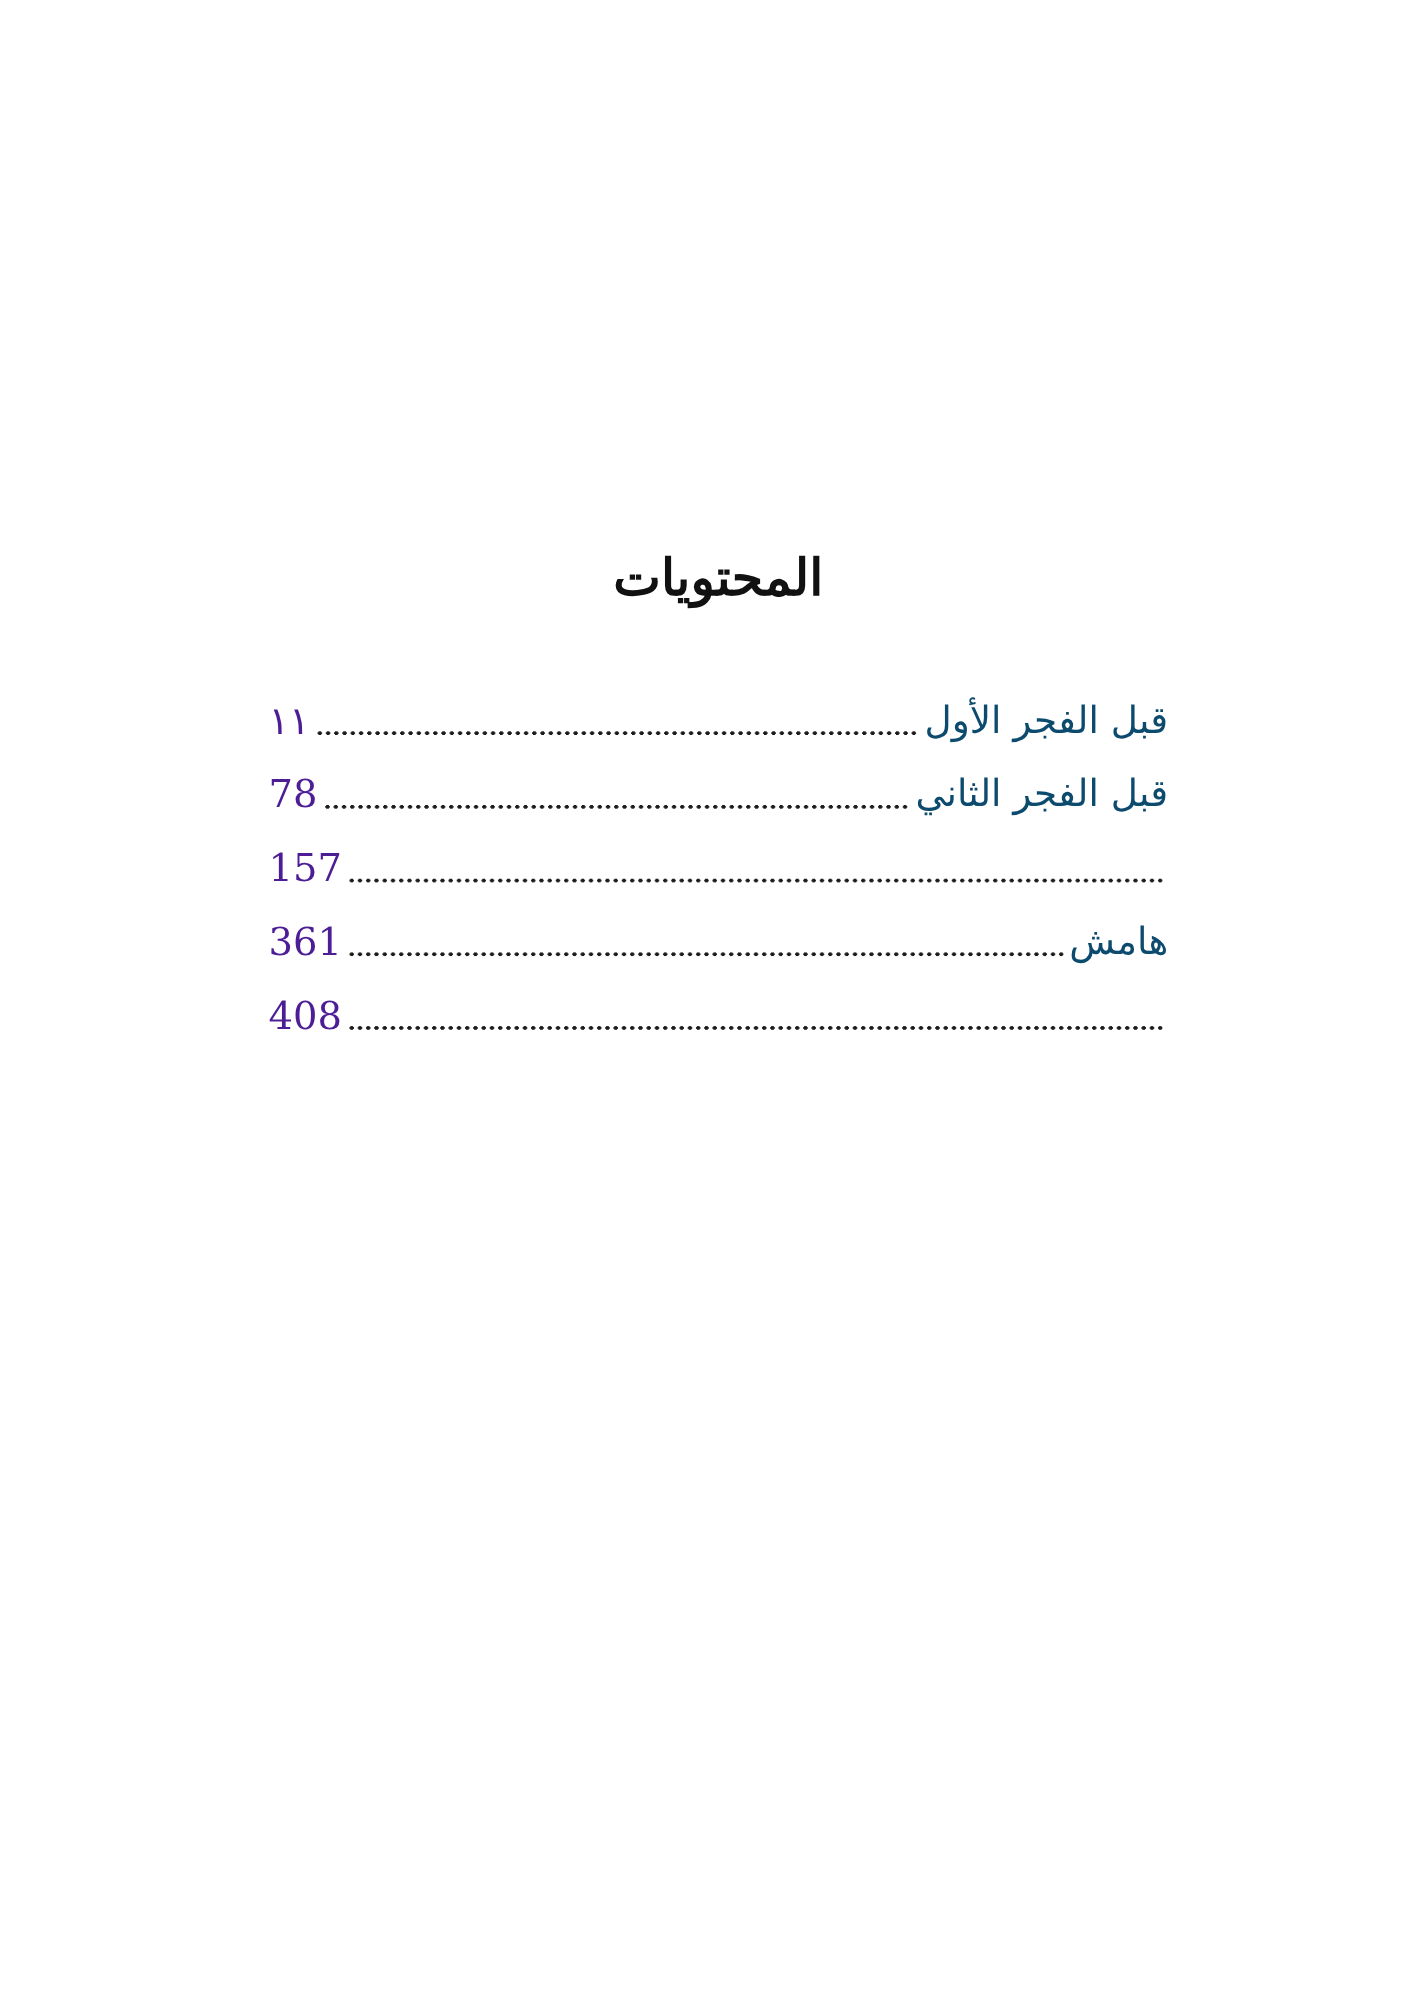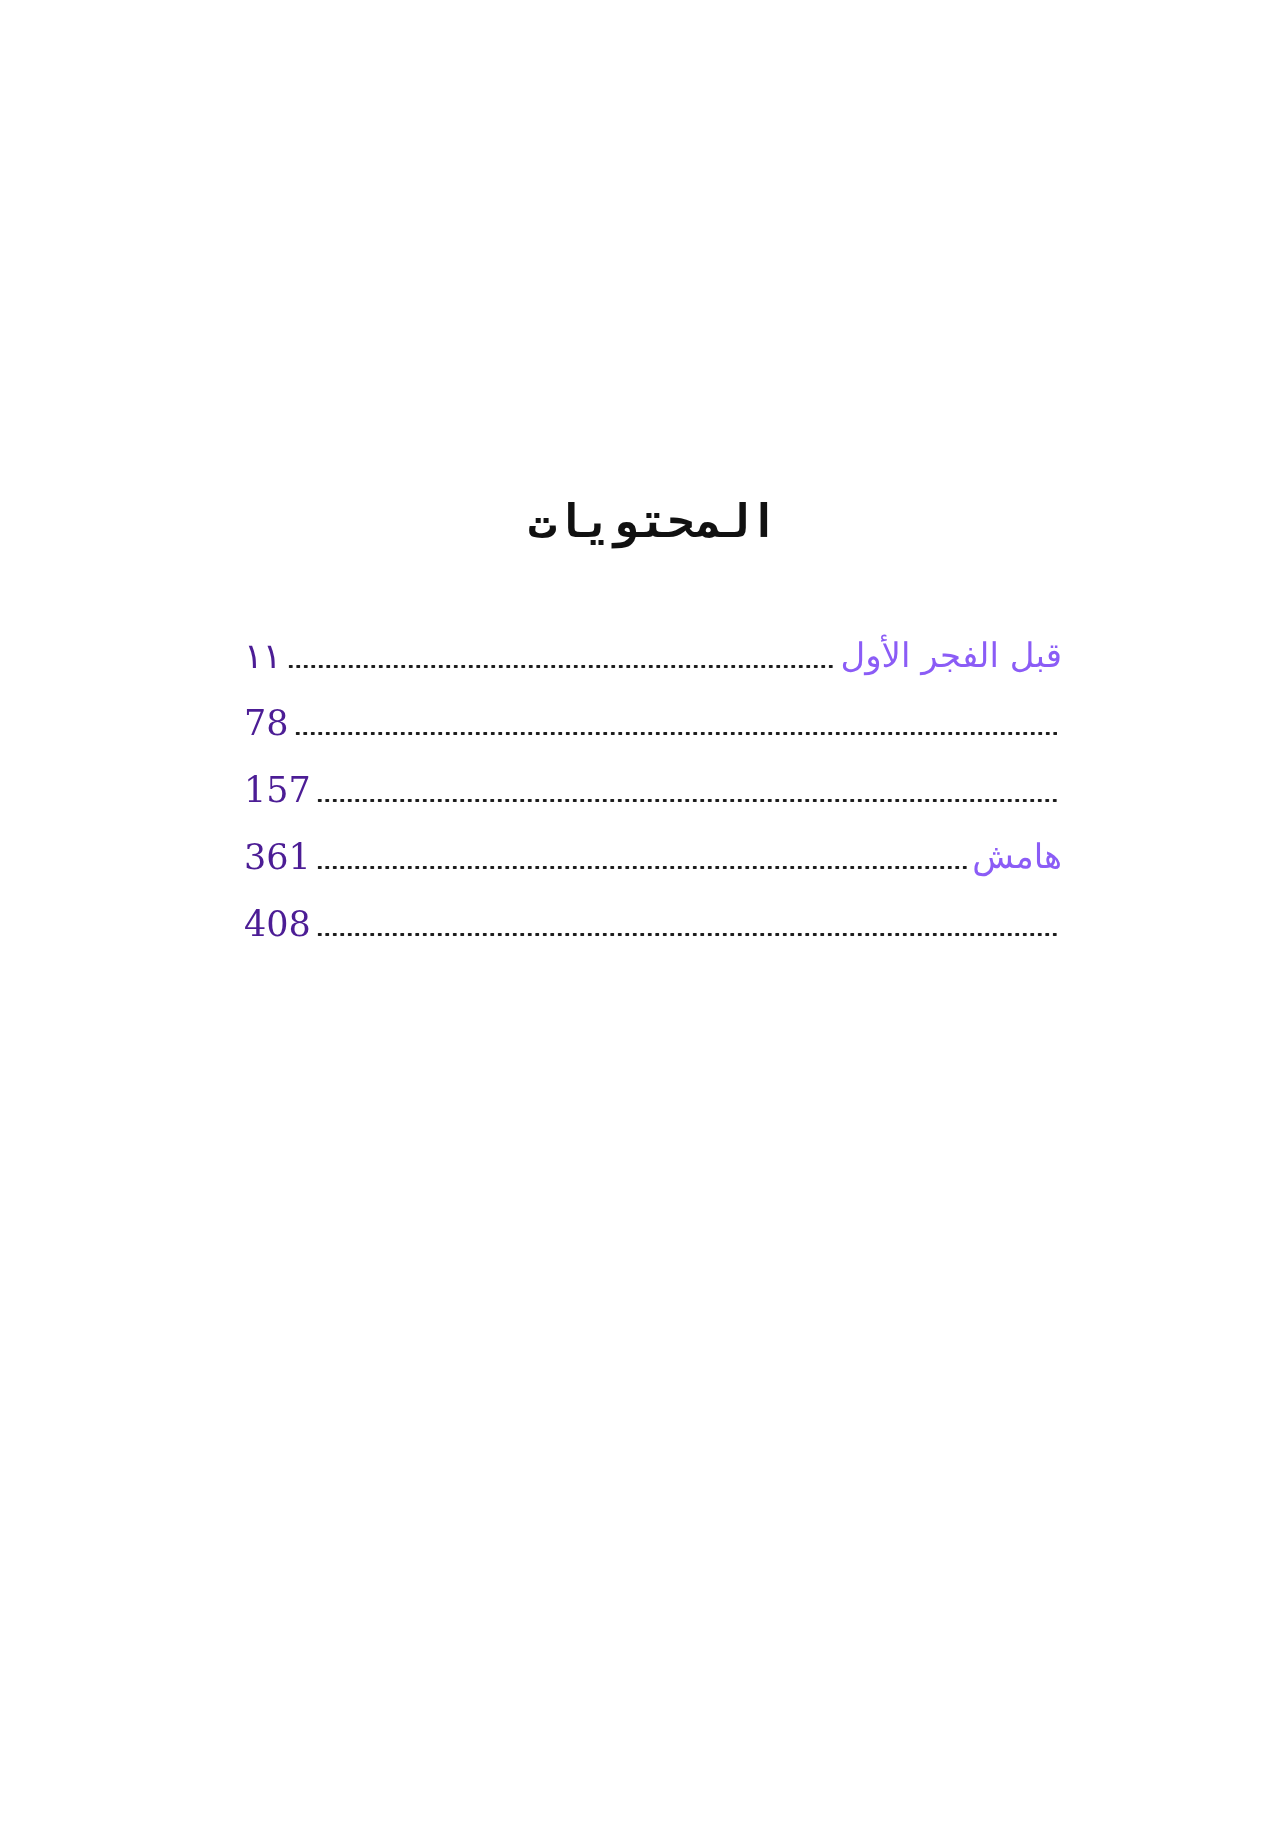--- a/index.html
+++ b/index.html
@@ -17,42 +17,42 @@
     color: #141414;
   }
   .content {
     position: absolute;
     top: 490px;
     left: 244px;
     width: 818px;
   }
   .contents-title {
     text-align: center;
-    font-family: Liberation Mono, monospace;
+    font-family: Liberation Sans, sans-serif;
     font-weight: 700;
     font-size: 46px;
     line-height: 70px;
     letter-spacing: 0.5px;
     color: #111111;
     direction: rtl;
   }
   .toc-list {
     direction: rtl;
     margin-top: 62px;
   }
   .toc-row {
     display: flex;
     align-items: center;
     height: 67px;
     font-size: 34px;
     line-height: 1.2;
   }
   .toc-label {
     white-space: nowrap;
-    color: #8b5cf6;
+    color: #0c4a6e;
   }
   .leader {
     flex: 1 1 auto;
     height: 5px;
     margin: 0 5px;
     transform: translateY(11px);
     background-image: radial-gradient(circle, #1c1c1c 1.7px, rgba(0,0,0,0) 2px);
     background-size: 7.5px 5px;
     background-repeat: repeat-x;
     background-position: 0 50%;
@@ -74,20 +74,21 @@
 
     <div class="toc-list">
 
       <div class="toc-row">
         <span class="toc-label">قبل الفجر الأول</span>
         <span class="leader"></span>
         <span class="toc-page">١١</span>
       </div>
 
       <div class="toc-row">
+        <span class="toc-label">قبل الفجر الثاني</span>
         <span class="leader"></span>
         <span class="toc-page">78</span>
       </div>
 
       <div class="toc-row">
         <span class="leader"></span>
         <span class="toc-page">157</span>
       </div>
 
       <div class="toc-row">

